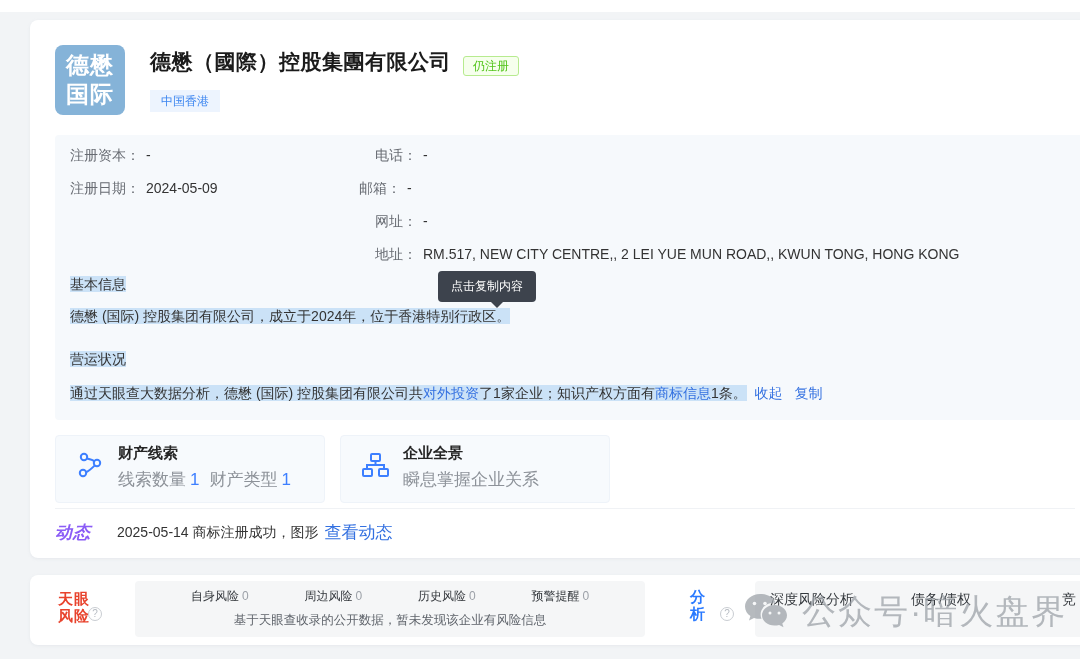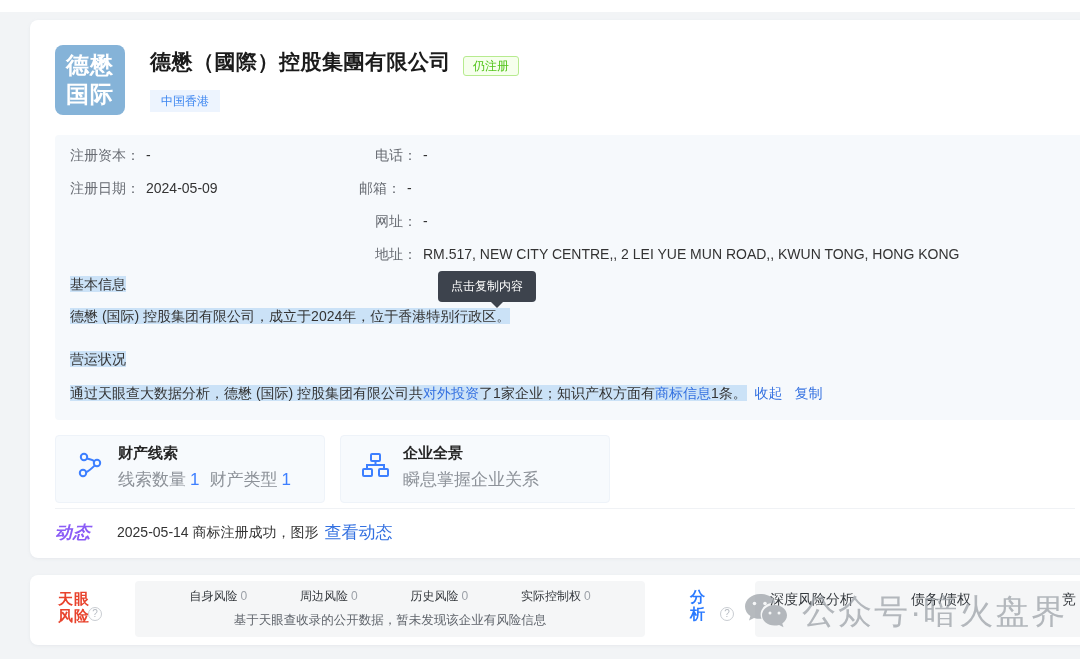--- a/index.html
+++ b/index.html
@@ -202,21 +202,21 @@
     <div>天眼</div>
     <div>风险</div>
   </div>
   <span class="help-icon" style="left:58px; top:32px;">?</span>
 
   <div class="gray-panel" style="left:105px; width:510px;">
     <div class="risk-items">
       <span class="risk-item"><span>自身风险</span><span class="risk-count">0</span></span>
       <span class="risk-item"><span>周边风险</span><span class="risk-count">0</span></span>
       <span class="risk-item"><span>历史风险</span><span class="risk-count">0</span></span>
-      <span class="risk-item"><span>实际控制权</span><span class="risk-count">0</span></span>
+      <span class="risk-item"><span>预警提醒</span><span class="risk-count">0</span></span>
     </div>
     <div class="risk-note">基于天眼查收录的公开数据，暂未发现该企业有风险信息</div>
   </div>
 
   <div class="analysis-brand">
     <div>分</div>
     <div>析</div>
   </div>
   <span class="help-icon" style="left:690px; top:32px;">?</span>
 

